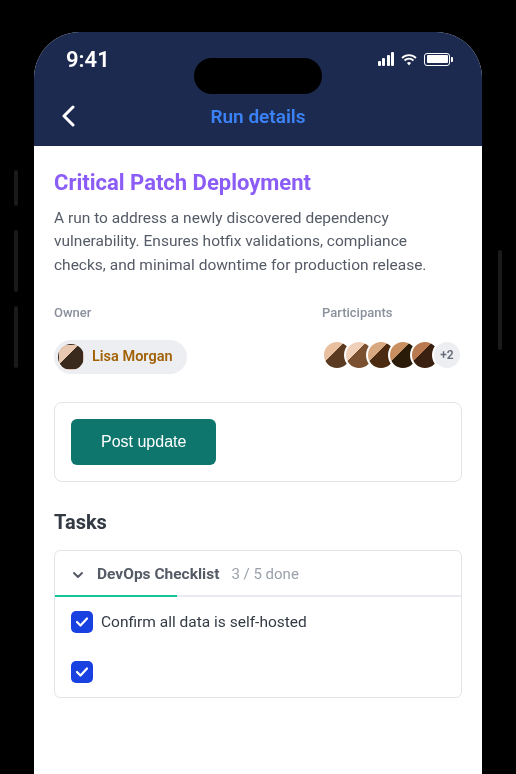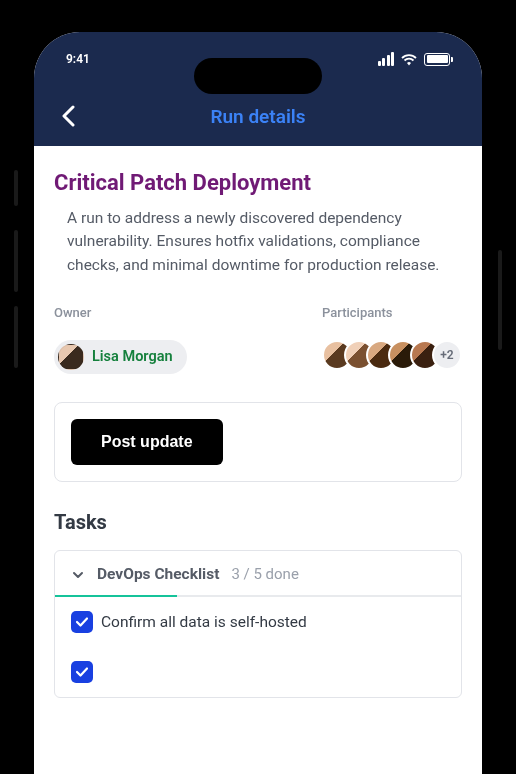--- a/index.html
+++ b/index.html
@@ -45,21 +45,21 @@
     z-index: 100;
   }
   .status-bar {
     height: 54px;
     background: #1b2a4e;
     display: flex;
     align-items: center;
     justify-content: space-between;
     padding: 0 32px;
     color: #fff;
-    font-size: 12px;
+    font-size: 22px;
     font-weight: 600;
   }
   .status-icons { display: flex; gap: 6px; align-items: center; }
   .signal-bars { display: flex; gap: 1.5px; align-items: flex-end; }
   .signal-bars span { width: 3px; background: #fff; border-radius: 1px; }
   .signal-bars span:nth-child(1){height:5px}
   .signal-bars span:nth-child(2){height:8px}
   .signal-bars span:nth-child(3){height:11px}
   .signal-bars span:nth-child(4){height:14px}
   .wifi-icon svg { display:block; }
@@ -88,39 +88,39 @@
   }
   .nav-title { font-size: 19px; font-weight: 600; }
 
   .content {
     flex: 1;
     background: #fff;
     padding: 24px 20px 0;
     overflow: hidden;
   }
   .page-title {
-    font-size: 22px; font-weight: 700; color: #701a75; margin-bottom: 12px;
+    font-size: 22px; font-weight: 700; color: #8b5cf6; margin-bottom: 12px;
   }
   .description {
-    font-size: 15.5px; line-height: 1.5; color: #555b66; margin-bottom: 28px; margin-left: 13px;
+    font-size: 15.5px; line-height: 1.5; color: #555b66; margin-bottom: 28px;
   }
   .meta-row { display: flex; justify-content: space-between; margin-bottom: 28px; }
   .meta-col { display: flex; flex-direction: column; gap: 20px; }
   .meta-label { font-size: 13px; color: #8b919c; font-weight: 500; }
   .owner-chip {
     display: inline-flex; align-items: center; gap: 8px;
     background: #edeef1; border-radius: 20px; padding: 4px 14px 4px 4px;
     align-self: flex-start;
   }
   .owner-avatar {
     width: 26px; height: 26px; border-radius: 50%;
     background: linear-gradient(135deg, #e8c8b0 40%, #3a2a1e 40%);
     border: 1px solid rgba(0,0,0,0.05);
   }
-  .owner-name { font-size: 14.5px; font-weight: 600; color: #15803d; }
+  .owner-name { font-size: 14.5px; font-weight: 600; color: #a16207; }
   .participants { display: flex; align-items: center; }
   .p-avatar {
     width: 30px; height: 30px; border-radius: 50%; border: 2px solid #fff;
     margin-left: -8px;
   }
   .p-avatar:first-child { margin-left: 0; }
   .p1{background:linear-gradient(135deg,#e8c0a0 40%,#5a3a20 40%)}
   .p2{background:linear-gradient(135deg,#f0d0b8 40%,#7a5030 40%)}
   .p3{background:linear-gradient(135deg,#d8a880 40%,#4a2a10 40%)}
   .p4{background:linear-gradient(135deg,#c89060 40%,#2a1a08 40%)}
@@ -135,22 +135,22 @@
     border: 1px solid #e2e4e9; border-radius: 8px; padding: 16px;
     display: flex; align-items: center; justify-content: space-between;
     margin-bottom: 28px;
   }
   .update-left { display: flex; align-items: center; gap: 14px; }
   .clock-icon { width: 38px; height: 38px; color: #9aa0ab; }
   .update-text { display: flex; flex-direction: column; gap: 2px; }
   .update-label { font-size: 13px; color: #8b919c; }
   .update-time { font-size: 20px; font-weight: 600; color: #333a44; }
   .post-btn {
-    background: #000000; color: #fff; border: none; border-radius: 6px;
-    padding: 14px 30px; font-size: 16px; font-weight: 700;
+    background: #0f766e; color: #fff; border: none; border-radius: 6px;
+    padding: 14px 30px; font-size: 16px; font-weight: 400;
   }
 
   .tasks-title {
     font-size: 20px; font-weight: 700; color: #333a44; margin-bottom: 16px;
   }
   .task-section {
     border: 1px solid #e2e4e9; border-radius: 6px; overflow: hidden;
   }
   .task-header {
     display: flex; align-items: center; gap: 12px; padding: 14px 16px;

